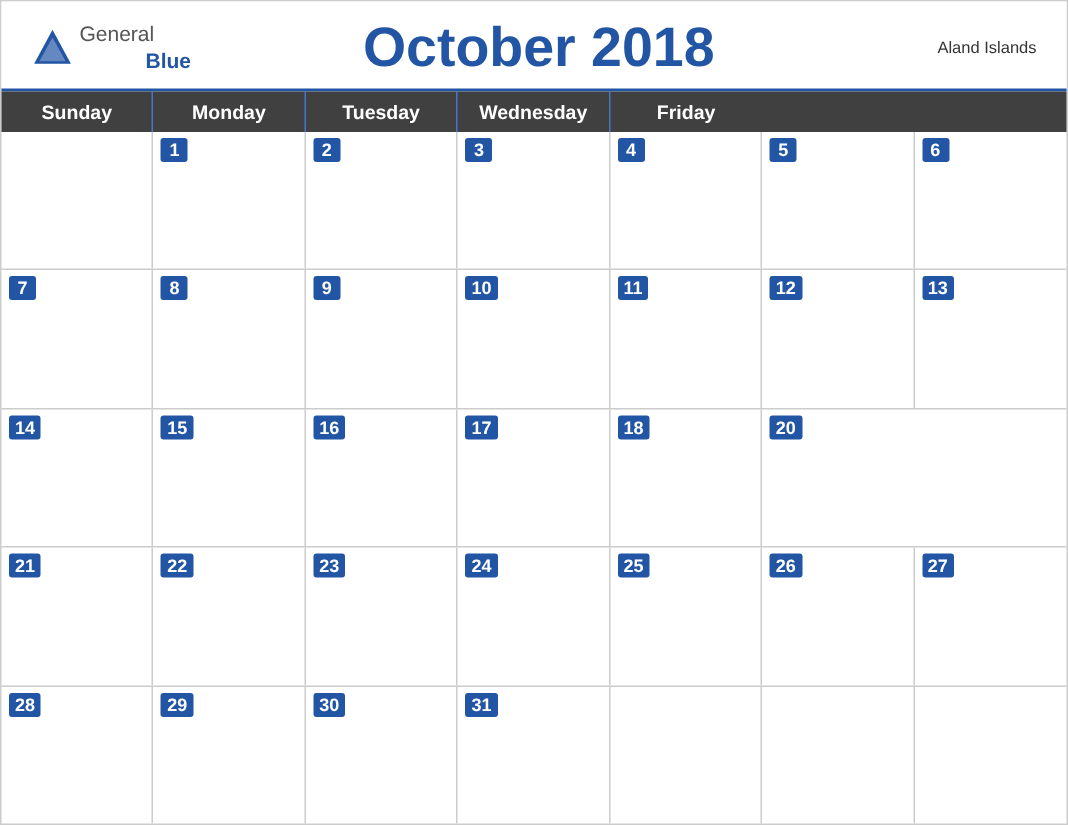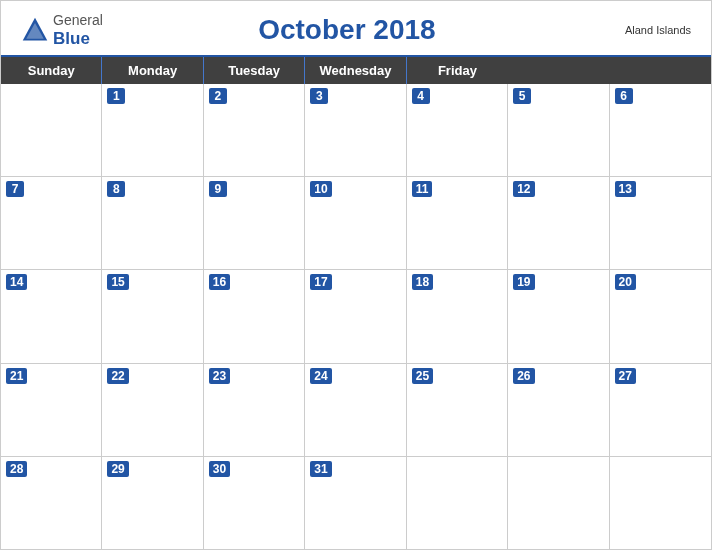--- a/index.html
+++ b/index.html
@@ -27,21 +27,21 @@
     .logo-area {
       display: flex;
       align-items: center;
       gap: 4px;
     }
     .logo-icon {
       width: 28px;
       height: 28px;
     }
     .month-title {
-      font-size: 28px;
+      font-size: 37px;
       color: #2255a4;
       font-weight: bold;
       text-align: center;
       flex: 1;
     }
     .region-label {
       font-size: 11px;
       color: #333;
       text-align: right;
       min-width: 100px;
@@ -109,21 +109,21 @@
 
 <div class="calendar-container">
   <div class="header">
     <div class="logo-area">
       <svg class="logo-icon" viewBox="0 0 32 32">
         <polygon points="16,2 30,28 2,28" fill="#2255a4"></polygon>
         <polygon points="16,8 26,26 6,26" fill="#fff" opacity="0.3"></polygon>
       </svg>
       <span>
         <span style="color:#555;font-size:14px;">General</span><br>
-        <span style="color:#2255a4;font-size:17px;font-weight:bold;">Blue</span>
+        <span style="color:#2255a4;font-size:14px;font-weight:bold;margin-left:44px;">Blue</span>
       </span>
     </div>
     <div class="month-title">October 2018</div>
     <div class="region-label">Aland Islands</div>
   </div>
 
   <div class="calendar-grid">
     <div class="day-headers">
       <div class="day-header">Sunday</div>
       <div class="day-header">Monday</div>
@@ -190,23 +190,20 @@
         <div class="day-cell">
             <span class="day-number">16</span>
           </div>
         <div class="day-cell">
             <span class="day-number">17</span>
           </div>
         <div class="day-cell">
             <span class="day-number">18</span>
           </div>
         <div class="day-cell">
-            <span class="day-number">19</span>
-          </div>
-        <div class="day-cell">
             <span class="day-number">20</span>
           </div>
       </div>
 
       <div class="week-row">
         <div class="day-cell">
             <span class="day-number">21</span>
           </div>
         <div class="day-cell">
             <span class="day-number">22</span>

